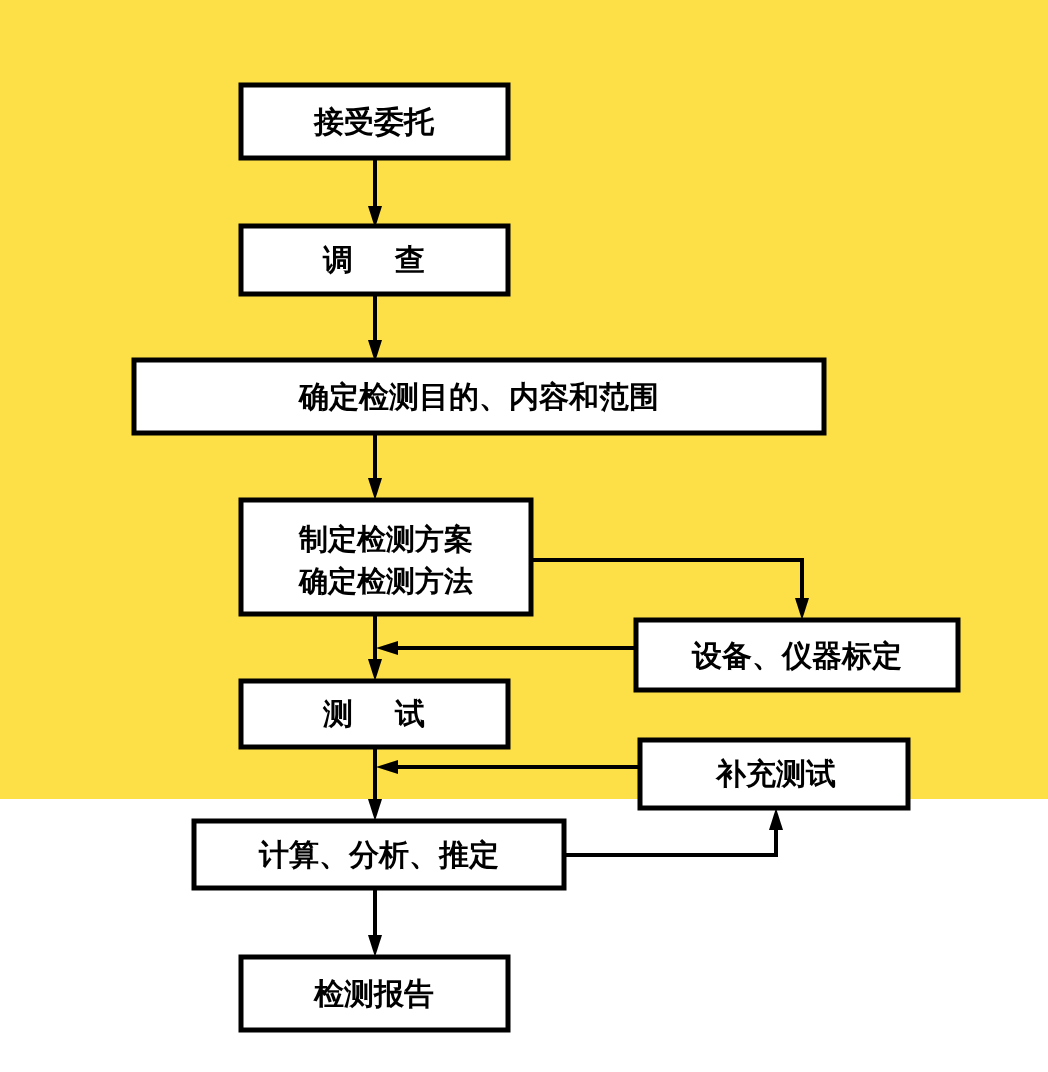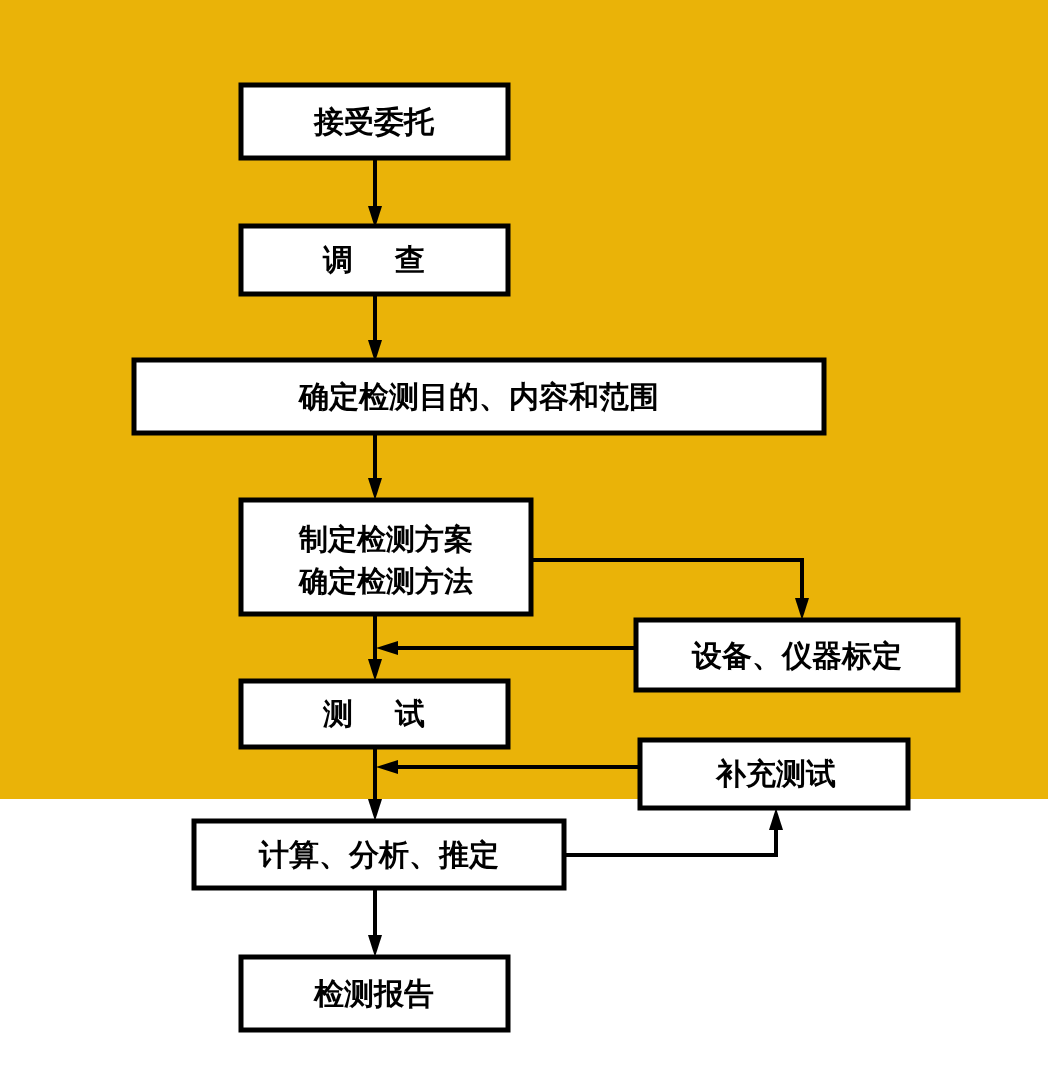--- a/index.html
+++ b/index.html
@@ -10,21 +10,21 @@
   body {
     width: 1048px;
     height: 1072px;
     font-family: "DejaVu Sans", "Liberation Sans", sans-serif;
     overflow: hidden;
   }
   #flowchart-root {
     position: relative;
     width: 1048px;
     height: 799px;
-    background: #eab308;
+    background: #fde047;
   }
   svg.diagram {
     position: absolute;
     top: 0;
     left: 0;
     width: 1048px;
     height: 1072px;
   }
   .node-rect {
     fill: #ffffff;

